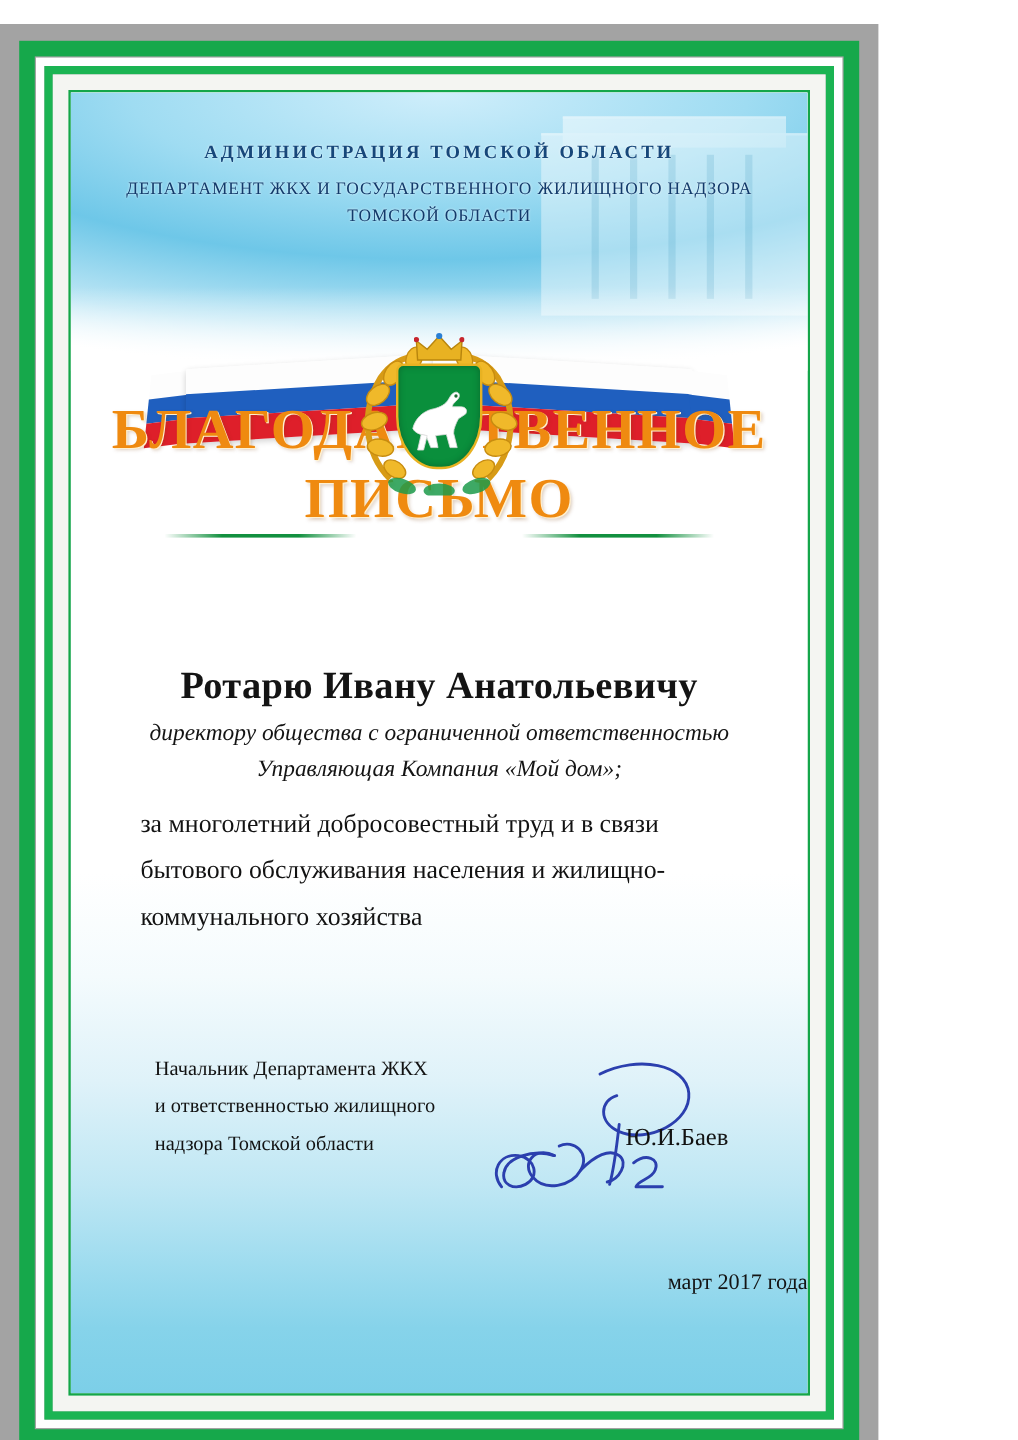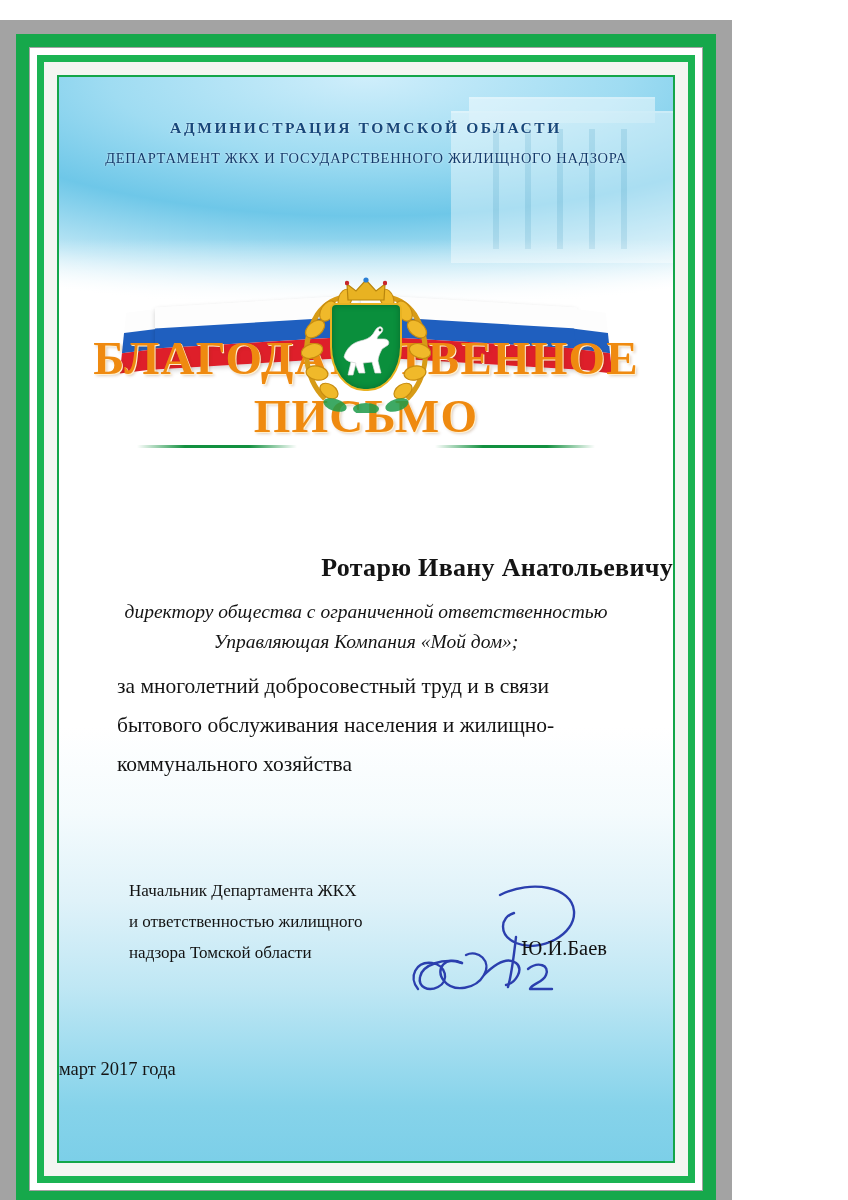--- a/index.html
+++ b/index.html
@@ -198,23 +198,23 @@
     top: 368px; height: 3px;
     background: linear-gradient(to right, rgba(20,140,70,0), #12903f 30%, #12903f 70%, rgba(20,140,70,0));
   }
   .title-rule.l { left: 78px; width: 160px; }
   .title-rule.r { right: 78px; width: 160px; }
 
   
   .recipient {
     position: absolute;
     top: 476px; left: 0; right: 0;
-    text-align: right;
+    text-align: center;
     font-weight: bold;
-    font-size: 26px;
+    font-size: 32px;
     color: #141414;
     letter-spacing: .3px;
   }
   .role {
     position: absolute;
     top: 520px; left: 60px; right: 60px;
     text-align: center;
     font-style: italic;
     font-size: 19.5px;
     line-height: 30px;
@@ -246,21 +246,21 @@
   }
   .signature-svg {
     position: absolute;
     top: 800px; left: 345px;
     width: 220px; height: 130px;
     pointer-events: none;
   }
   .date {
     position: absolute;
     top: 982px; left: 0; right: 0;
-    text-align: left;
+    text-align: right;
     font-size: 18.5px;
     color: #141414;
   }
 </style>
 </head>
 <body>
 
 <div class="page">
 
   <div class="border-green-outer"></div>
@@ -280,20 +280,21 @@
           <div class="slab" style="left:124px; top:44px;  width:6px;   height:120px; background:rgba(150,195,215,.55); border:0;"></div>
           <div class="slab" style="left:156px; top:44px;  width:6px;   height:120px; background:rgba(150,195,215,.55); border:0;"></div>
           <div class="slab" style="left:188px; top:44px;  width:6px;   height:120px; background:rgba(150,195,215,.55); border:0;"></div>
         </div>
       </div>
 
       <div class="admin-line">АДМИНИСТРАЦИЯ ТОМСКОЙ ОБЛАСТИ</div>
 
       <div class="dept-line">
         <div>ДЕПАРТАМЕНТ ЖКХ И ГОСУДАРСТВЕННОГО ЖИЛИЩНОГО НАДЗОРА</div>
+        <div>ТОМСКОЙ ОБЛАСТИ</div>
       </div>
 
       <div class="ribbon-wrap">
 
         <div class="ribbon-tail l">
           <div class="stripe s-white"></div>
             <div class="stripe s-blue"></div>
             <div class="stripe s-red"></div>
         </div>
         <div class="ribbon left">

